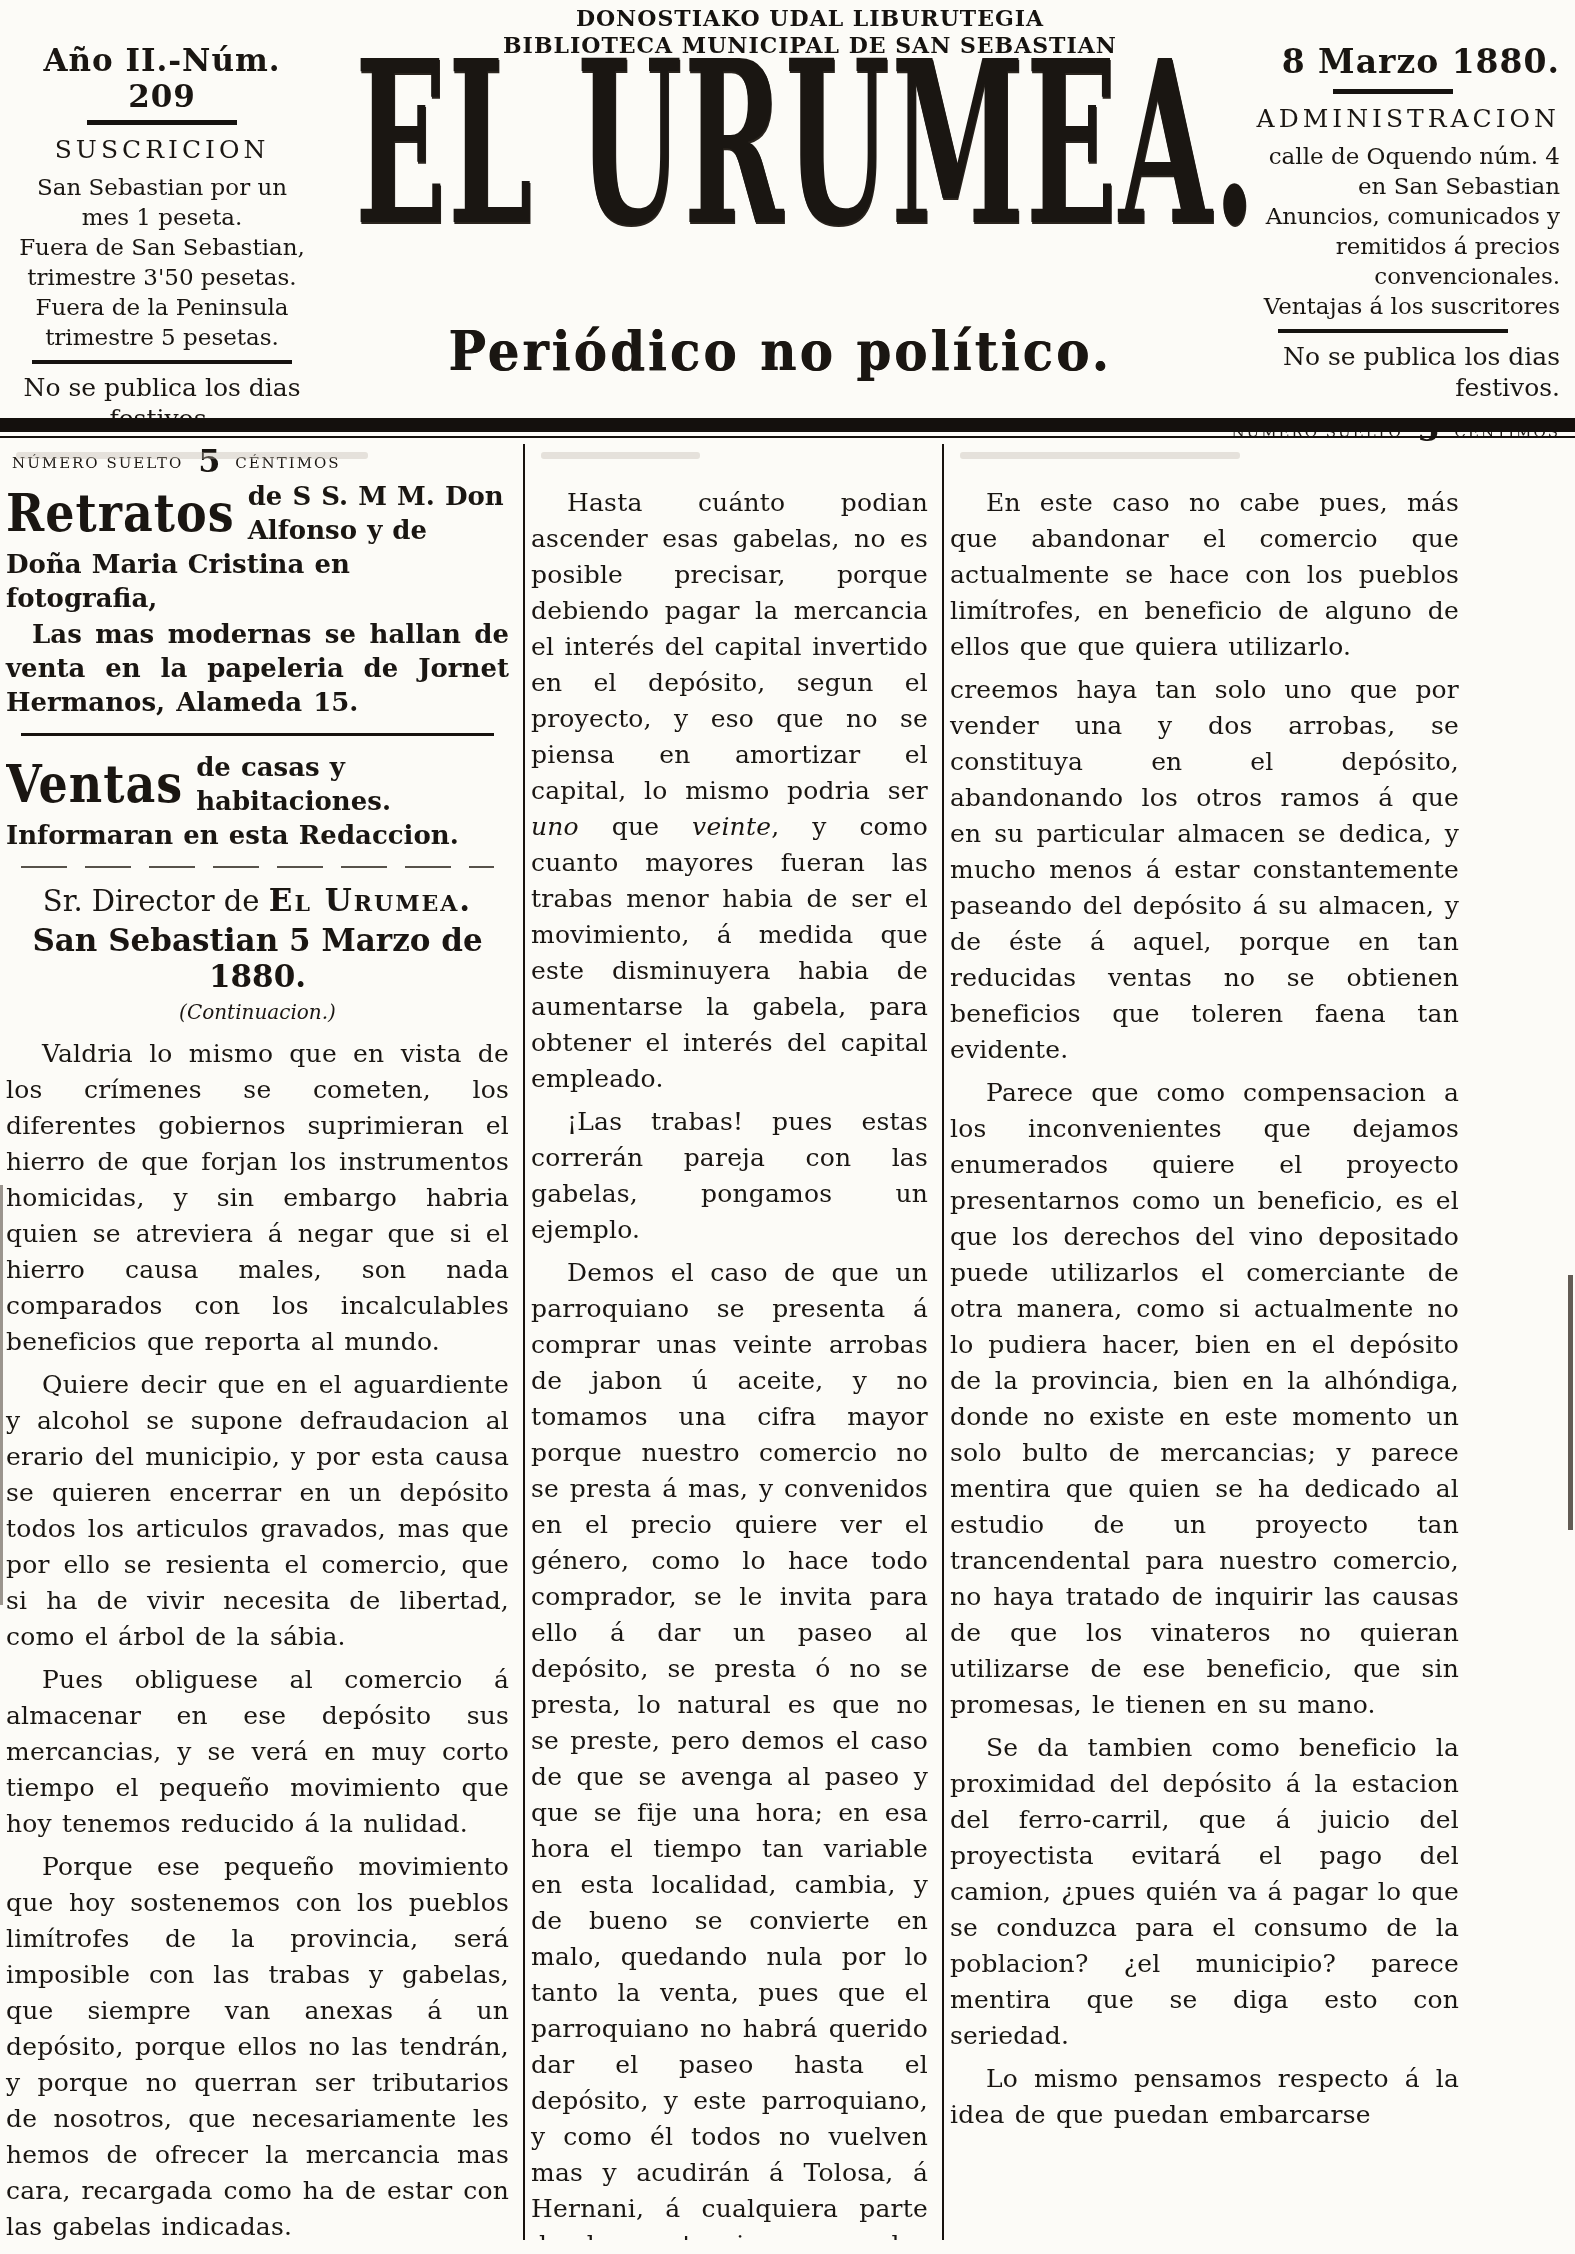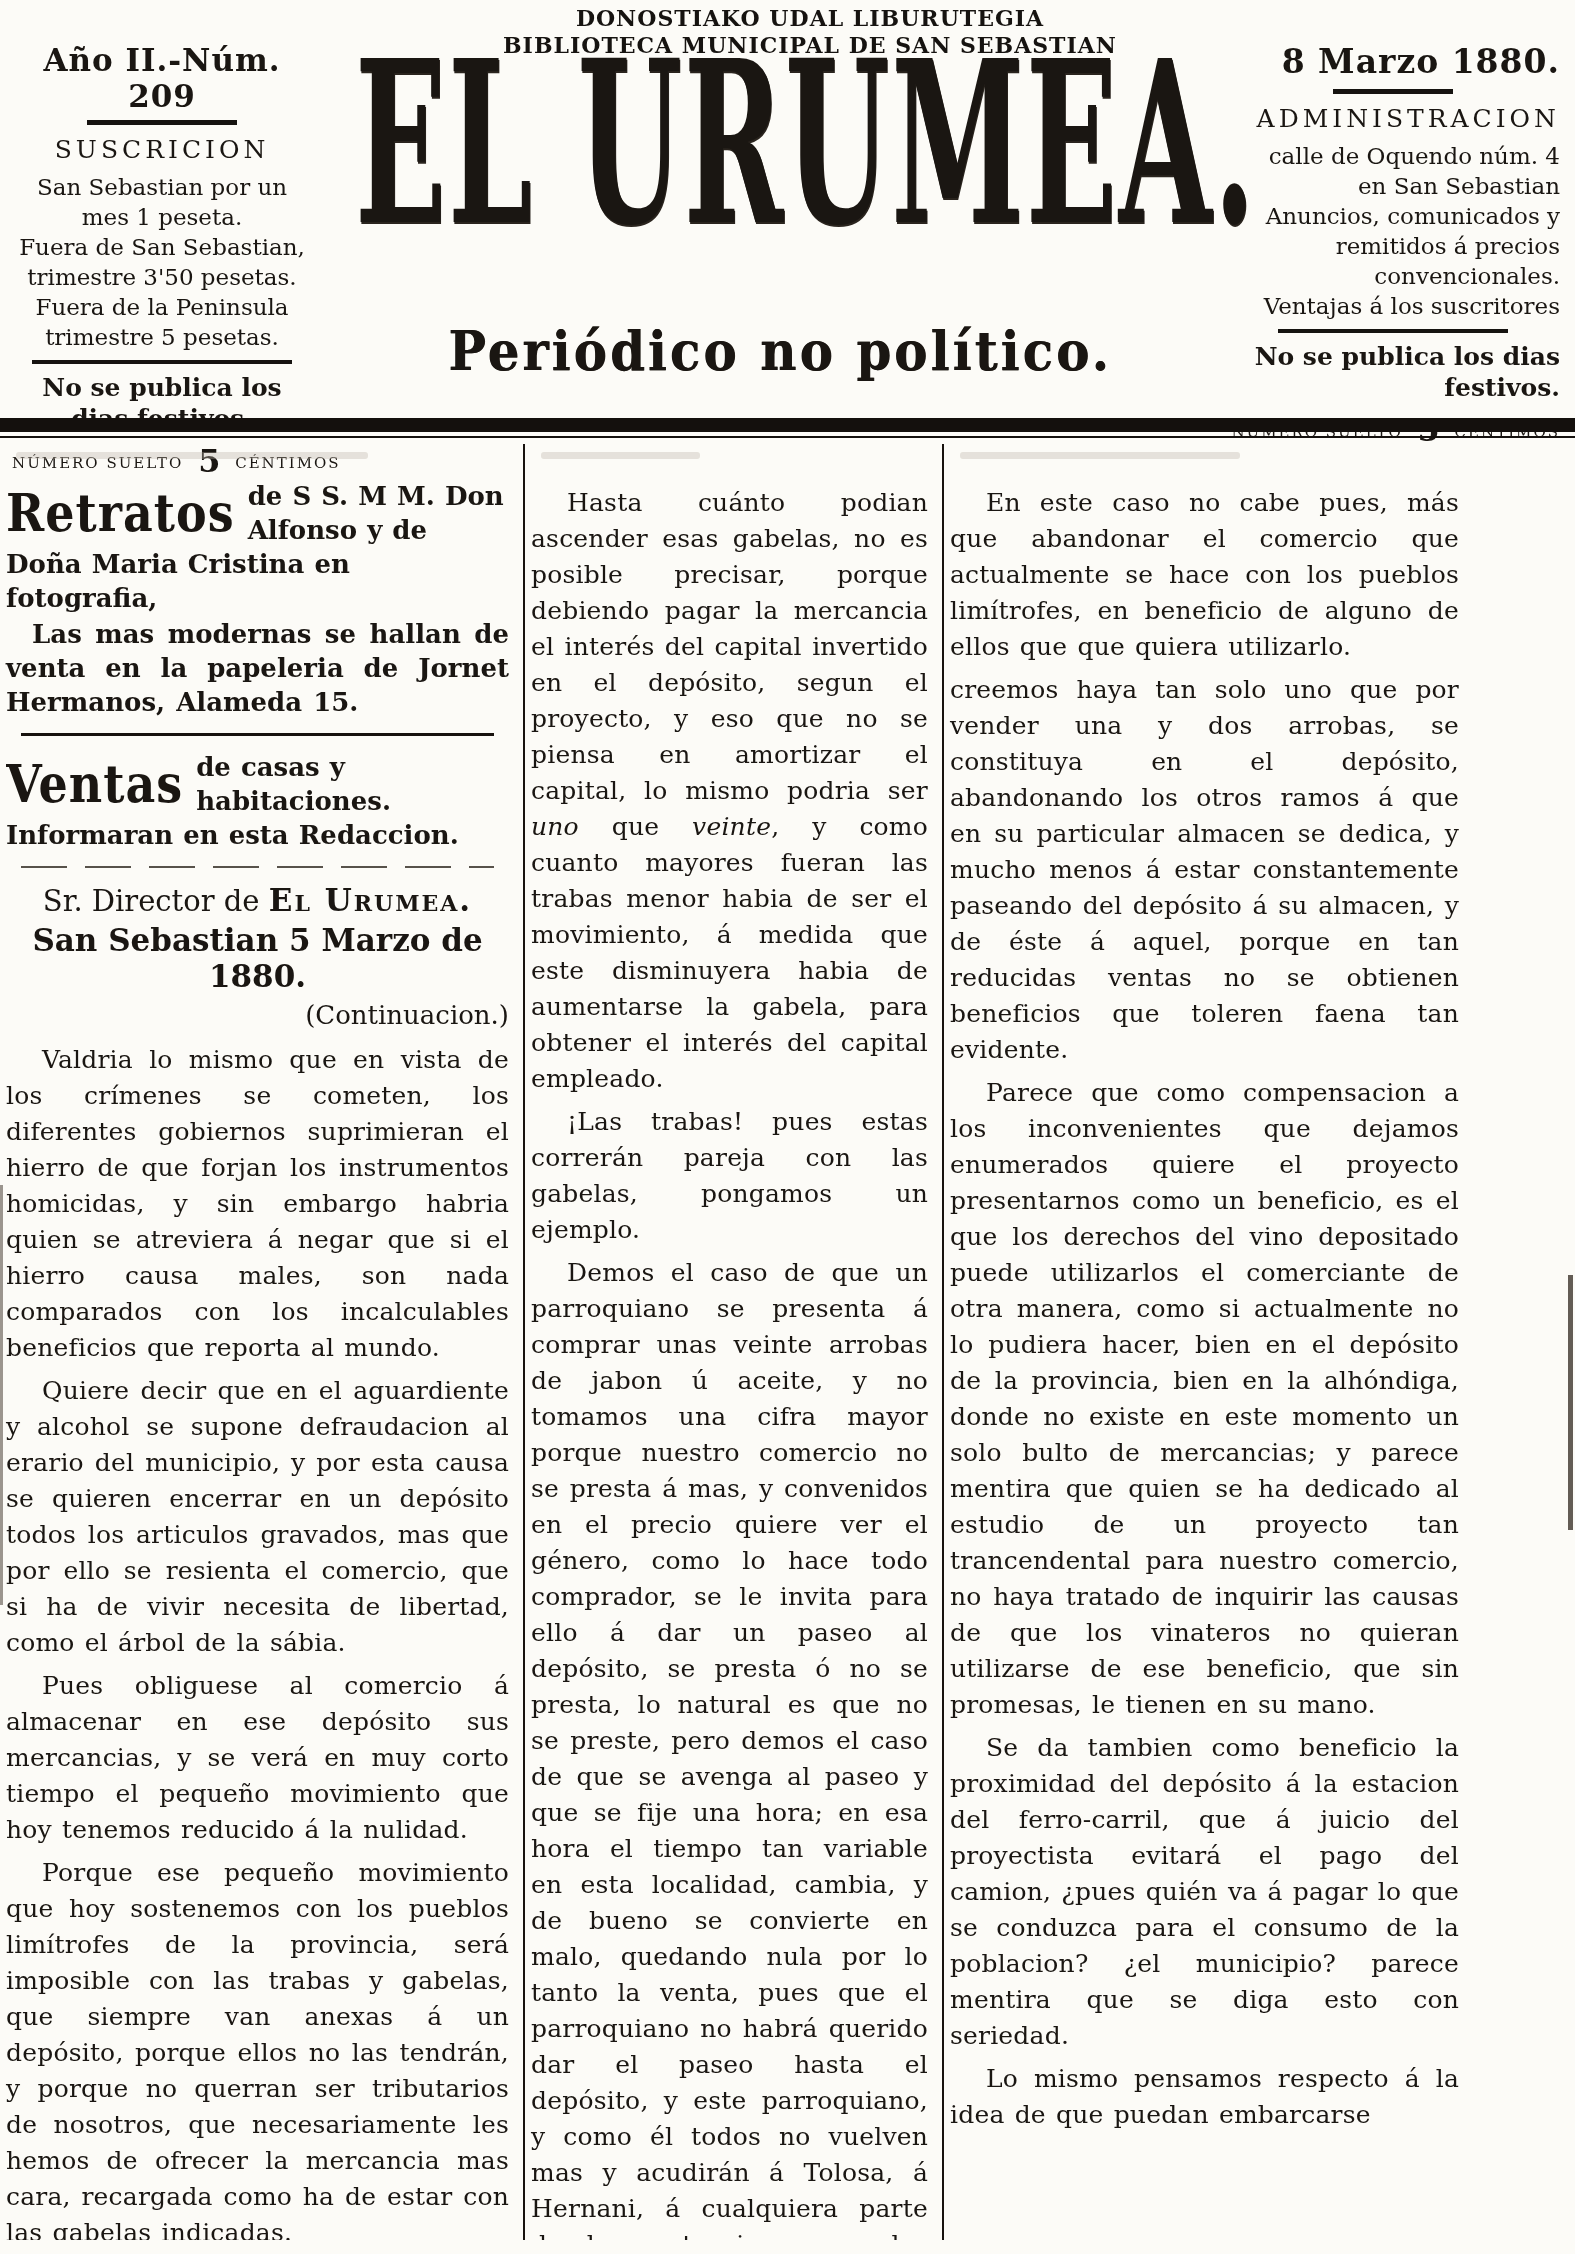--- a/index.html
+++ b/index.html
@@ -19,21 +19,21 @@
   }
 
   
   .masthead{position:absolute;top:0;left:0;width:1575px;height:340px;}
   .issuebox{position:absolute;left:12px;top:42px;width:300px;text-align:center;}
   .issue-no{font-weight:bold;font-size:31px;letter-spacing:1px;}
   .shortrule{height:5px;background:#161310;width:150px;margin:6px auto 10px auto;}
   .thinrule{height:4px;background:#161310;width:260px;margin:8px auto 8px auto;}
   .boxhead{font-size:25px;letter-spacing:4px;margin:4px 0 8px 0;}
   .boxline{font-size:23px;line-height:30px;}
-  .notice{font-size:25px;line-height:31px;font-weight:bold;margin-top:4px;}
+  .notice{font-size:25px;line-height:31px;font-weight:normal;margin-top:4px;}
   .priceline{margin-top:8px;font-size:15px;letter-spacing:2px;white-space:nowrap;}
   .priceline .big5{font-size:32px;font-weight:bold;letter-spacing:0;vertical-align:-4px;padding:0 8px;}
 
   .datebox{position:absolute;left:1225px;top:42px;width:335px;text-align:right;}
   .date{font-weight:bold;font-size:33px;letter-spacing:1px;}
   .daterule{height:3px;background:#161310;width:120px;margin:8px auto 10px auto;border-bottom:2px solid #161310;}
 
   .title{
     position:absolute;left:262px;top:30px;width:930px;text-align:center;
     font-weight:bold;font-size:150px;line-height:1;letter-spacing:2px;
@@ -82,21 +82,21 @@
   .divider{height:3px;background:#17120e;width:94%;margin:14px auto 14px auto;}
   .divider.broken{
     height:2px;background:repeating-linear-gradient(90deg,#3a342c 0 46px,transparent 46px 64px);
     opacity:.85;
   }
 
   
   .salutation{text-align:center;font-size:29px;margin:10px 0 2px 0;}
   .salutation .paper-name{font-variant:small-caps;font-weight:bold;font-size:31px;letter-spacing:2px;}
   .dateline{text-align:center;font-weight:bold;font-size:31px;margin:4px 0 6px 0;}
-  .continuation{text-align:right;font-size:26px;margin:0 0 12px 0;}
+  .continuation{text-align:center;font-style:italic;font-size:20px;margin:0 0 12px 0;}
 
   
   .edge-mark-right{position:absolute;right:2px;top:1275px;width:5px;height:255px;background:#3c352c;opacity:.8;}
   .edge-mark-left{position:absolute;left:0;top:1185px;width:3px;height:420px;background:#4a4238;opacity:.55;}
 </style>
 </head>
 <body>
 
 <div class="page">
 

